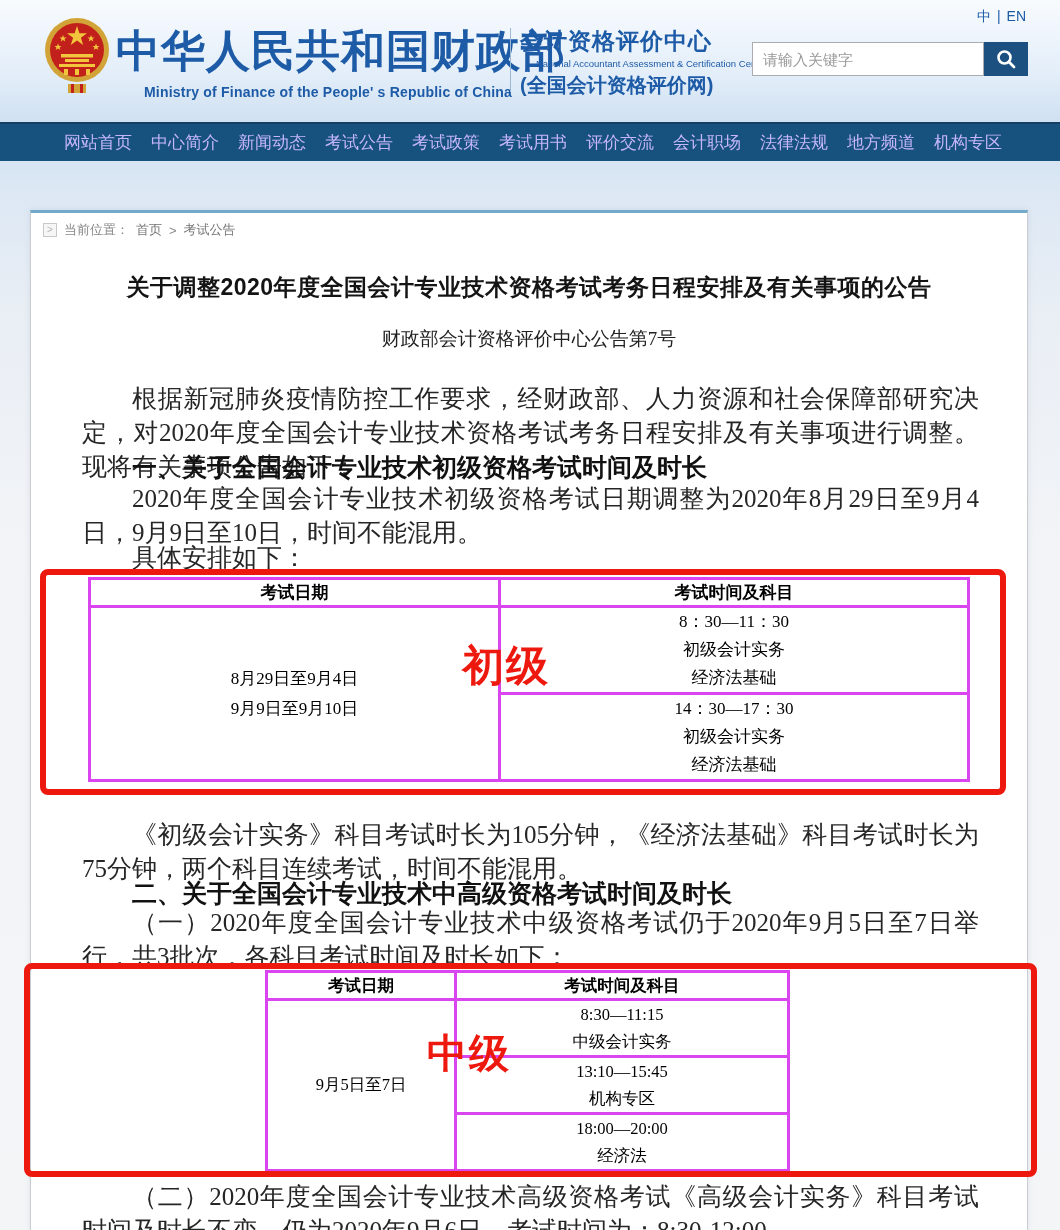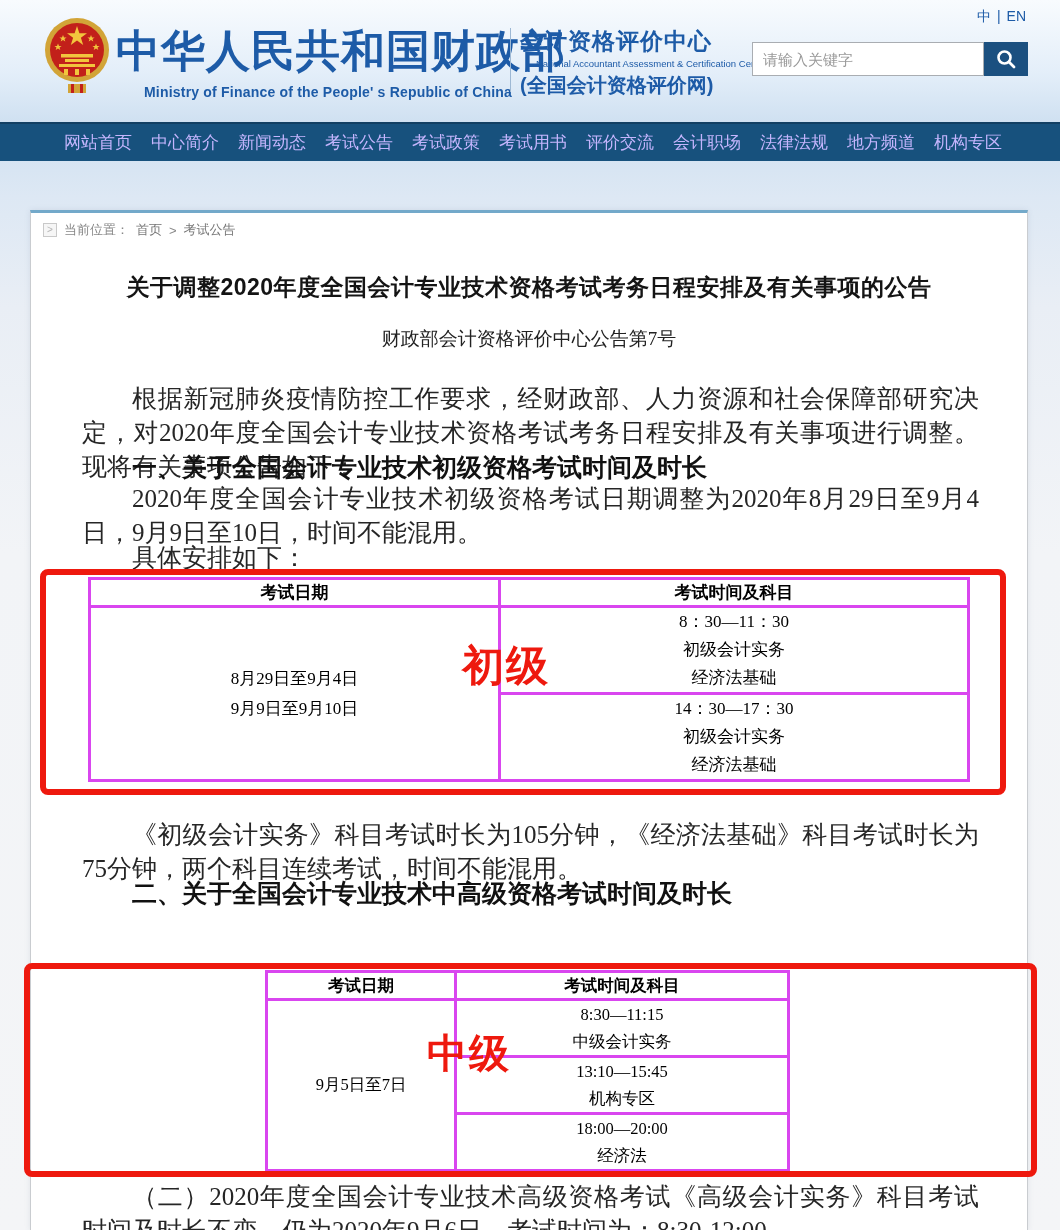--- a/index.html
+++ b/index.html
@@ -190,20 +190,21 @@
       </td>
     </tr>
   </tbody>
     </table>
 
   <div class="redbox" id="redbox-junior"></div>
   <div class="red-annot" id="annot-junior">初级</div>
 
   <div class="para" style="top:806px;margin-top:12px;">《初级会计实务》科目考试时长为105分钟，《经济法基础》科目考试时长为75分钟，两个科目连续考试，时间不能混用。</div>
   <div class="para heading" style="top:876px;">二、关于全国会计专业技术中高级资格考试时间及时长</div>
+  <div class="para" style="top:906px;">（一）2020年度全国会计专业技术中级资格考试仍于2020年9月5日至7日举行，共3批次，各科目考试时间及时长如下：</div>
 
   <table class="exam-table" id="table-intermediate">
     <colgroup>
         <col style="width:189px">
         <col>
       </colgroup>
     <tbody>
         <tr>
       <th>考试日期</th>
       <th>考试时间及科目</th>

